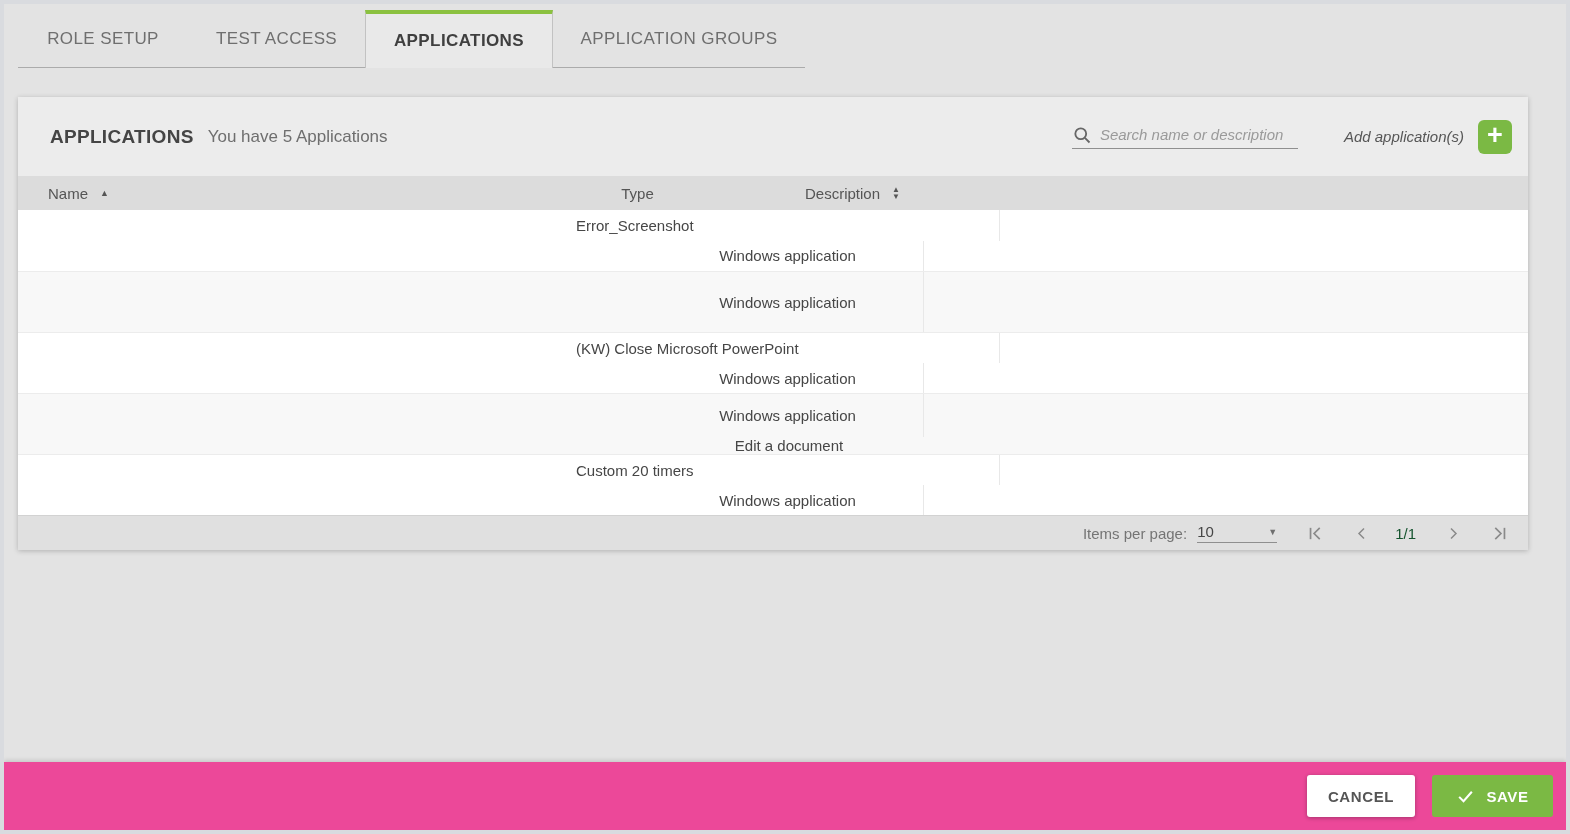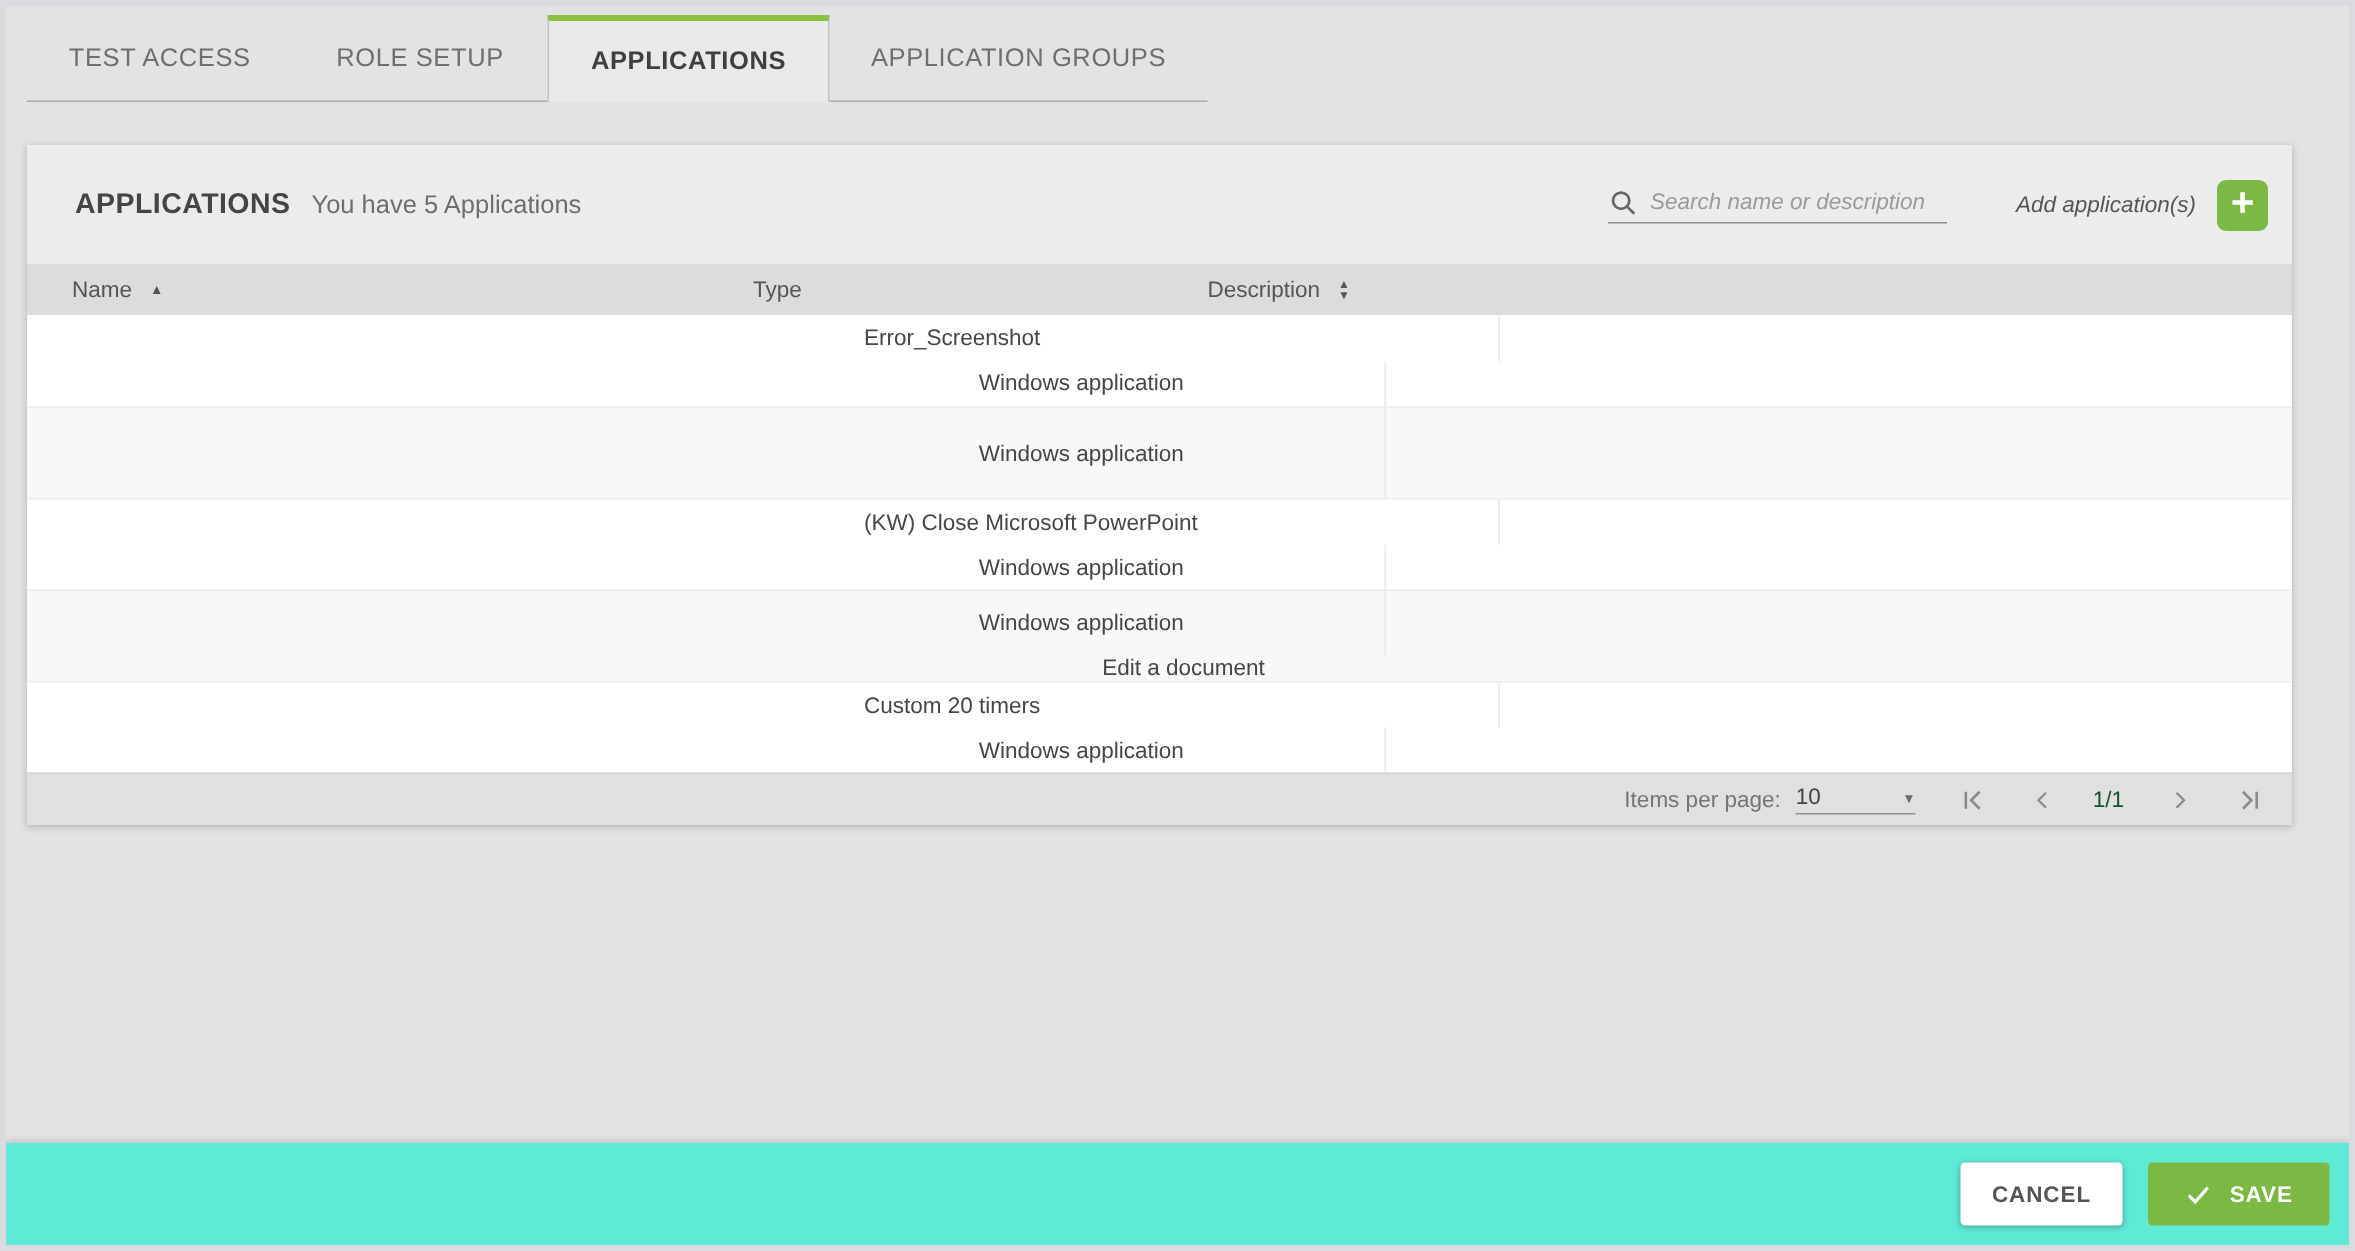--- a/index.html
+++ b/index.html
@@ -76,21 +76,21 @@
     padding-bottom: 3px;
   }
 
   
   .thead {
     height: 34px; background: #dcdcdc;
     display: flex; align-items: center;
     font-size: 15px; color: #555555;
   }
   .col-name { width: 454px; padding-left: 30px; }
-  .col-type { width: 301px; padding-left: 30px; }
+  .col-type { width: 301px; padding-left: 30px; justify-content: center; }
   .col-desc { flex: 1; padding-left: 32px; }
   .th { display: flex; align-items: center; cursor: pointer; }
   .sort-asc { font-size: 9px; color: #555555; margin-left: 12px; }
   .sort-both { display: flex; flex-direction: column; margin-left: 12px; }
   .sort-both span { font-size: 8px; line-height: 7px; color: #555555; }
 
   .row {
     height: 61px; display: flex; align-items: center;
     font-size: 15px; color: #464646;
     background: #ffffff; border-top: 1px solid #ececec; flex-direction: column;
@@ -111,21 +111,21 @@
     width: 80px; margin-left: 10px; padding-bottom: 2px;
     border-bottom: 1px solid #8f8f8f; color: #464646; cursor: pointer;
   }
   .ipp-caret { font-size: 9px; color: #6f6f6f; }
   .nav-icon { margin-left: 30px; cursor: pointer; display: flex; align-items: center; }
   .page-indicator { margin-left: 26px; color: #14532d; }
 
   
   .footer {
     position: absolute; left: 0; right: 0; bottom: 0; height: 68px;
-    background: #5eead4; box-shadow: 0 -2px 4px rgba(0,0,0,0.12);
+    background: #ec4899; box-shadow: 0 -2px 4px rgba(0,0,0,0.12);
     display: flex; align-items: center; justify-content: flex-end;
     padding-right: 13px;
   }
   .btn {
     height: 42px; border: none; border-radius: 3px;
     font-family: "Liberation Sans", sans-serif;
     font-size: 15px; font-weight: bold; letter-spacing: 0.6px;
     cursor: pointer; display: flex; align-items: center; justify-content: center;
   }
   .btn-cancel {
@@ -135,25 +135,25 @@
   .btn-save {
     width: 121px; background: #7bb944; color: #ffffff; gap: 11px;
   }
 </style>
 </head>
 <body>
 
 <div class="screen">
 
   <div class="tabbar">
+    <div class="tab tab-0">
+      <span>ROLE SETUP</span>
+    </div>
     <div class="tab tab-1">
       <span>TEST ACCESS</span>
-    </div>
-    <div class="tab tab-0">
-      <span>ROLE SETUP</span>
     </div>
     <div class="tab tab-2 active">
       <span>APPLICATIONS</span>
     </div>
     <div class="tab tab-3">
       <span>APPLICATION GROUPS</span>
     </div>
   </div>
 
   <div class="panel">

